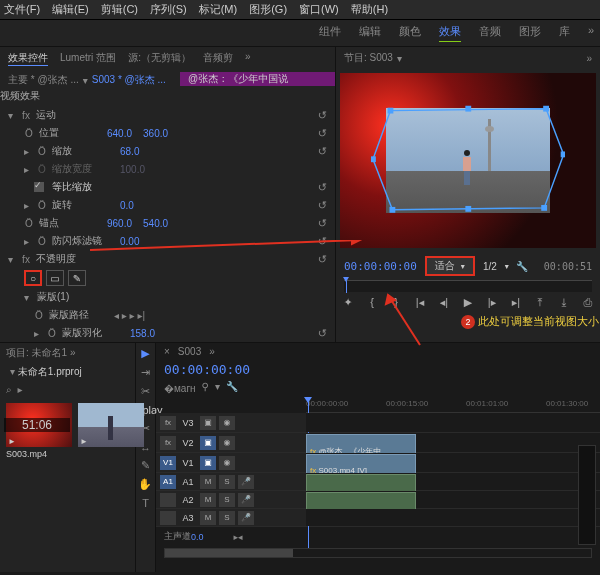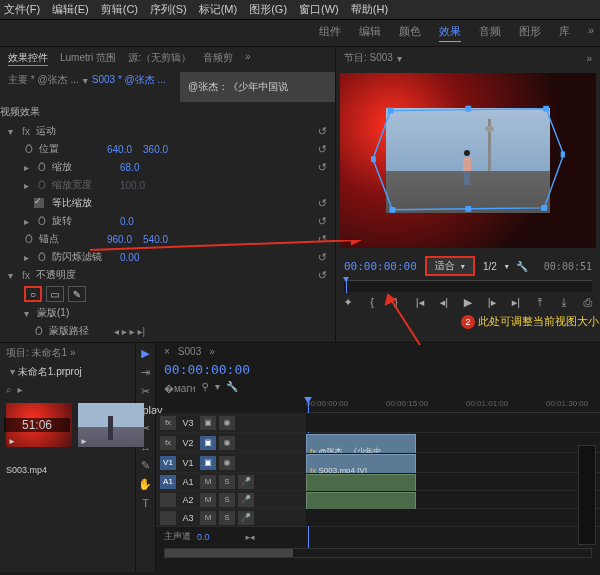--- a/index.html
+++ b/index.html
@@ -8,21 +8,21 @@
 .menubar span{cursor:pointer}
 .toolbar{background:#232323;padding:4px 6px;display:flex;justify-content:flex-end;gap:18px;font-size:11px;border-bottom:1px solid #111}
 .toolbar span{cursor:pointer;color:#888}
 .toolbar .active{color:#5a8cff;border-bottom:1px solid #84cc16;padding-bottom:2px}
 .main{display:flex;height:295px}
 .left{width:344px;background:#232323;border-right:1px solid #111;display:flex;flex-direction:column}
 .tabs{display:flex;padding:4px 8px;gap:12px;font-size:10px;color:#888}
 .tabs .active{color:#ccc;border-bottom:1px solid #5a8cff}
 .crumb{padding:3px 8px;font-size:10px;color:#888;display:flex;align-items:center;gap:4px}
 .crumb .sel{color:#5a8cff}
-.clip-title{background:#404040;padding:8px 8px;font-size:10px;color:#ccc;margin-left:180px;margin-top:-18px}
+.clip-title{background:#701a75;padding:0 8px;font-size:10px;color:#ccc;margin-left:180px;margin-top:-18px}
 .section-hdr{padding:3px 0;font-size:10px;color:#aaa}
 .prop-list{font-size:10px}
 .prop-row{display:flex;align-items:center;padding:2px 8px;gap:5px}
 .prop-row .tw{width:8px;color:#888;cursor:pointer}
 .prop-row .ic{width:10px;text-align:center;color:#888}
 .prop-row .lbl{flex:0 0 60px;color:#aaa}
 .prop-row .val{color:#5a8cff;cursor:pointer;padding:0 3px}
 .prop-row .reset{margin-left:auto;color:#888;cursor:pointer;font-size:11px}
 .prop-row.indent{padding-left:24px}
 .prop-row.indent2{padding-left:34px}
@@ -63,21 +63,21 @@
 .proj-name{padding:2px 10px;font-size:10px;color:#ccc}
 .proj-filter{padding:3px 6px;display:flex;gap:6px;font-size:10px;color:#888}
 .bins{display:flex;gap:6px;padding:4px 6px}
 .bin{width:66px}
 .thumb{width:66px;height:44px;background:#401010;position:relative}
 .thumb.t1{background:radial-gradient(circle at 40% 40%,#ff3020,#501010)}
 .thumb.t2{background:linear-gradient(#a0b8d0 0%,#a0b8d0 55%,#667 55%,#556 100%);position:relative}
 .thumb.t2::after{content:"";position:absolute;left:45%;top:30%;width:5px;height:24px;background:#334}
 .thumb .dur-b{position:absolute;bottom:15px;right:2px;font-size:12px;background:rgba(0,0,0,.6);padding:0 18px;color:#ccc}
 .thumb .play-o{position:absolute;bottom:1px;left:2px;font-size:8px;color:#ccc}
-.bin-name{font-size:9px;padding-top:18px;color:#ccc}
+.bin-name{font-size:9px;padding-top:2px;color:#ccc}
 .tl{flex:1;background:#1a1a1a;display:flex}
 .tl-tools{width:20px;background:#232323;display:flex;flex-direction:column;gap:6px;padding:4px 2px;align-items:center;border-right:1px solid #111}
 .tl-tools span{cursor:pointer;font-size:11px;color:#888}
 .tl-tools .active{color:#5a8cff}
 .tl-body{flex:1;display:flex;flex-direction:column}
 .tl-hdr{display:flex;padding:3px 8px;font-size:10px;color:#888;gap:8px}
 .tl-tc{color:#5a8cff;font-family:monospace;font-size:13px;padding:2px 8px}
 .tl-ruler{height:16px;position:relative;margin-left:150px;border-bottom:1px solid #333;font-size:8px;color:#666}
 .tl-ruler span{position:absolute;top:2px}
 .tl-ruler .ph{position:absolute;top:0;bottom:-140px;width:1px;background:#5a8cff;left:2px}
@@ -88,21 +88,21 @@
 .track-hdr{width:150px;display:flex;align-items:center;gap:3px;padding:0 4px;background:#232323;font-size:9px}
 .track-hdr .tbtn{width:16px;height:14px;background:#3a3a3a;color:#aaa;display:flex;align-items:center;justify-content:center;cursor:pointer;font-size:8px}
 .track-hdr .tbtn.on{background:#3a5a8a;color:#fff}
 .track-hdr .tname{width:18px;text-align:center}
 .track-content{flex:1;position:relative;background:#1a1a1a}
 .clip{position:absolute;top:1px;bottom:1px;background:#5a7a95;border:1px solid #7a9ab5;font-size:8px;padding:11px 3px;color:#ddd;overflow:hidden}
 .clip.audio{background:#4a6a4a;border-color:#6a8a6a}
 .clip.audio .wave{height:100%;background:repeating-linear-gradient(90deg,#6a9a6a 0,#6a9a6a 1px,transparent 1px,transparent 2px)}
 .clip .fx{color:#f0c040}
 .arrow-red{position:absolute;stroke:#e03020;stroke-width:2;fill:none;pointer-events:none;z-index:100}
-.master{display:flex;padding:3px 8px;font-size:9px;color:#888;gap:6px;align-items:center}
+.master{display:flex;padding:3px 8px;font-size:9px;color:#888;gap:0;align-items:center}
 .audio-meter{position:absolute;right:4px;bottom:30px;width:18px;height:100px;background:#111;border:1px solid #333}
 .scroll-h{height:10px;background:#1a1a1a;margin:2px 8px;border:1px solid #333;position:relative}
 .scroll-h .thumb-s{position:absolute;left:0;width:30%;top:0;bottom:0;background:#444}
 </style>
 </head>
 <body>
 
 <div class="menubar">
   <span>文件(F)</span>
   <span>编辑(E)</span>

